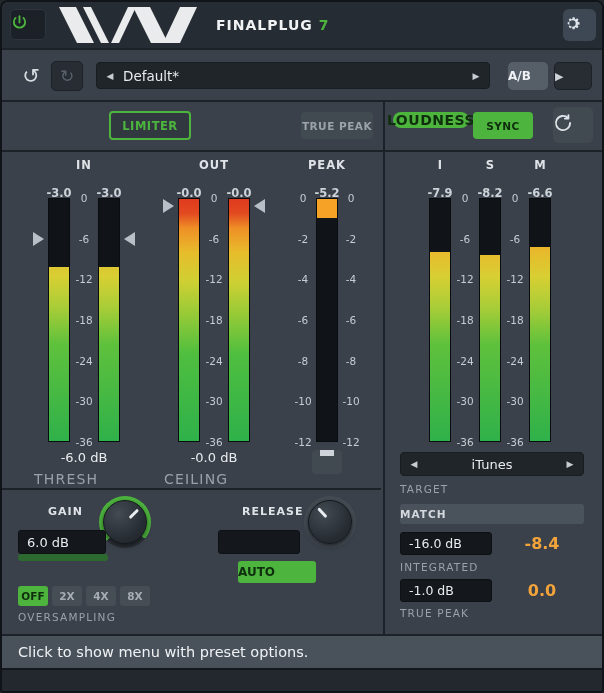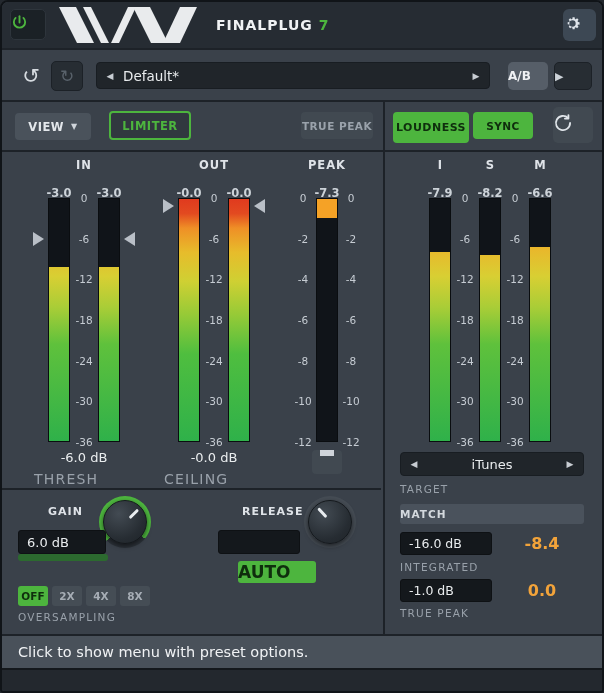--- a/index.html
+++ b/index.html
@@ -30,21 +30,21 @@
   .ab-btn{left:506px;top:60px;width:40px;height:28px;background:#565e68;border-radius:5px;font-size:12px;font-weight:bold;color:#eef0f3;}
   .next-btn{left:552px;top:60px;width:38px;height:28px;background:#272d33;border:1px solid #1c2127;border-radius:5px;color:#ccd2d8;font-size:11px;}
 
   
   .tb-btn{display:flex;align-items:center;justify-content:center;border-radius:4px;font-weight:bold;letter-spacing:.5px;cursor:pointer;}
   .view-btn{left:13px;top:111px;width:76px;height:27px;background:#4a525b;color:#e3e7eb;font-size:11.5px;}
   .view-btn .caret{font-size:8px;margin-left:7px;color:#cfd4da;}
   .limiter-btn{left:107px;top:109px;width:82px;height:29px;background:#31383f;border:2px solid #4db53e;color:#4db53e;font-size:11.5px;}
   .truepeak-btn{left:299px;top:110px;width:72px;height:27px;background:#414951;color:#9aa2ab;font-size:10.5px;}
   .green-btn{background:#4db53e;color:#0f2e0d;}
-  .loudness-btn{left:391px;top:110px;width:76px;height:31px;font-size:11px;}
+  .loudness-btn{left:391px;top:110px;width:76px;height:16px;font-size:14px;border-radius:8px;}
   .sync-btn{left:471px;top:110px;width:60px;height:27px;font-size:10.5px;}
   .refresh-btn{left:551px;top:105px;width:40px;height:36px;background:#414951;border-radius:5px;}
 
   
   .mgroup{position:absolute;}
   .glabel{position:absolute;left:0;right:0;top:0;text-align:center;font-size:11.5px;font-weight:bold;color:#dfe3e8;letter-spacing:1px;}
   .peak{position:absolute;top:28px;width:36px;text-align:center;font-size:11.5px;color:#ccd2d8;font-weight:bold;}
   .mrow{position:absolute;top:40px;left:0;right:0;height:244px;}
   .meter{position:absolute;top:0;width:22px;height:244px;background:#101419;border:1px solid #0a0d10;}
   .mfill{position:absolute;left:0;right:0;bottom:0;overflow:hidden;}
@@ -73,21 +73,21 @@
   
   .ctl-label{position:absolute;font-size:11px;font-weight:bold;color:#dfe3e8;letter-spacing:1px;}
   .kwrap{position:absolute;width:52px;height:52px;border-radius:50%;cursor:pointer;}
   .kring{position:absolute;inset:0;border-radius:50%;}
   .ring-gain{background:conic-gradient(from 225deg,#4db53e 0deg 265deg,#2b3138 265deg 360deg);}
   .ring-rel{background:#454c54;}
   .kcap{position:absolute;inset:4px;border-radius:50%;background:radial-gradient(circle at 35% 30%,#434b53,#262c32 65%,#1e2328);border:1px solid #14181c;box-shadow:0 2px 5px rgba(0,0,0,.55);}
   .krot{position:absolute;inset:0;}
   .kptr{position:absolute;left:calc(50% - 1.5px);top:8px;width:3px;height:12px;background:#e8ecef;border-radius:2px;}
   .gain-underbar{left:16px;top:552px;width:90px;height:7px;background:#2c6a2f;border-radius:3px;}
-  .auto-btn{left:236px;top:559px;width:78px;height:22px;border-radius:3px;font-size:17px;}
+  .auto-btn{left:236px;top:559px;width:78px;height:22px;border-radius:3px;font-size:12px;}
   .os-btn{position:absolute;top:584px;width:30px;height:20px;border-radius:3px;display:flex;align-items:center;justify-content:center;font-size:10.5px;font-weight:bold;background:#454d55;color:#a6adb5;cursor:pointer;}
   .os-active{background:#4db53e;color:#0f2e0d;}
 
   
   .status{position:absolute;left:0;top:632px;right:0;height:34px;background:#49515a;border-top:2px solid #1d2228;display:flex;align-items:center;padding-left:16px;font-size:14.5px;color:#f0f2f4;}
   .footer{position:absolute;left:0;top:666px;right:0;height:23px;background:#23282e;border-top:2px solid #14181c;}
 </style>
 </head>
 <body>
 
@@ -140,24 +140,20 @@
   </div>
   <div class="abs sq-btn ab-btn">
       <span>A/B</span>
     </div>
   <div class="abs sq-btn next-btn">
       <span>▶</span>
     </div>
 
   <div class="hline" style="top:98px;"></div>
 
-  <div class="abs tb-btn view-btn">
-    <span>VIEW</span>
-    <span class="caret">▼</span>
-  </div>
   <div class="abs tb-btn limiter-btn">
       <span>LIMITER</span>
     </div>
   <div class="abs tb-btn truepeak-btn">
       <span>TRUE PEAK</span>
     </div>
   <div class="abs tb-btn green-btn loudness-btn">
       <span>LOUDNESS</span>
     </div>
   <div class="abs tb-btn green-btn sync-btn">
@@ -233,21 +229,21 @@
       </div>
       <div class="tri tri-r" style="left:-15px;top:1px;"></div>
       <div class="tri tri-l" style="right:-15px;top:1px;"></div>
     </div>
     <div class="gvalue">-0.0 dB</div>
     <div class="gcaption">CEILING</div>
   </div>
 
   <div class="mgroup" style="left:288px;top:156px;width:74px;height:330px;">
     <div class="glabel">PEAK</div>
-    <span class="peak" style="left:19px;">-7.3</span>
+    <span class="peak" style="left:19px;">-5.2</span>
     <div class="mrow">
       <div class="mscale" style="left:0;width:26px;">
           <span class="tick" style="top: 0%;">0</span>
           <span class="tick" style="top: 16.6667%;">-2</span>
           <span class="tick" style="top: 33.3333%;">-4</span>
           <span class="tick" style="top: 50%;">-6</span>
           <span class="tick" style="top: 66.6667%;">-8</span>
           <span class="tick" style="top: 83.3333%;">-10</span>
           <span class="tick" style="top: 100%;">-12</span>
         </div>

